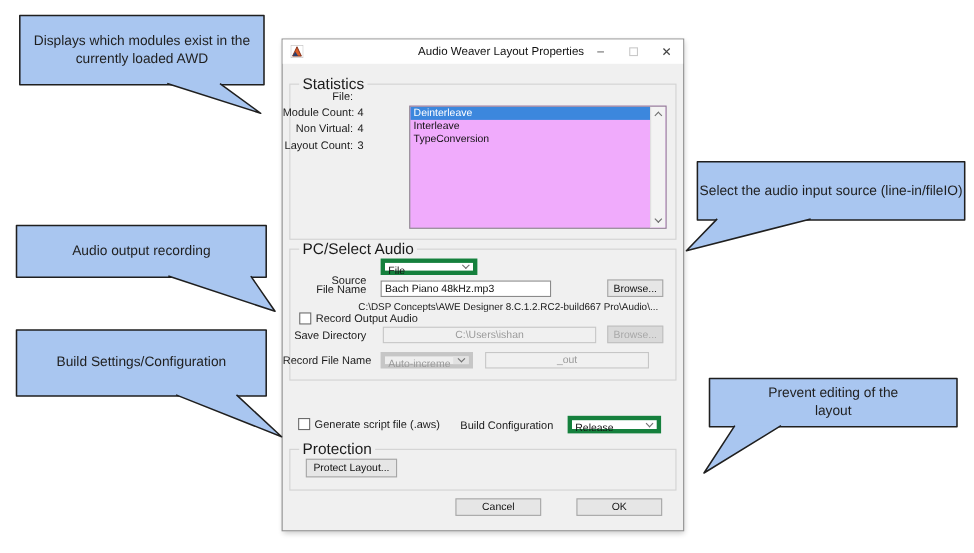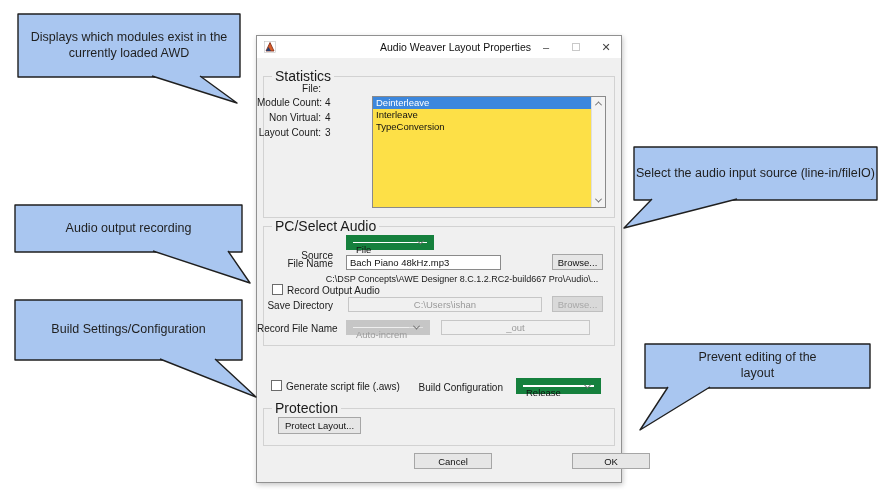--- a/index.html
+++ b/index.html
@@ -24,35 +24,35 @@
   .max-glyph { width:8px; height:8px; border:1px solid #c9c9c9; display:block; }
 
   .group { position:absolute; border:1px solid #d2d2d2; }
   .legend { position:absolute; top:-6px; left:8px; background:#f0f0f0; padding:0 3px;
             font-size:14px; color:#1a1a1a; line-height:11px; }
 
   .lbl { position:absolute; font-size:10px; color:#1a1a1a; white-space:nowrap; }
   .lbl.r { text-align:right; }
 
   .listbox { position:absolute; left:115px; top:60px; width:234px; height:112px;
-             background:#fde047; border:1px solid #8a8a8a; overflow:hidden; }
+             background:#f0abfc; border:1px solid #8a8a8a; overflow:hidden; }
   .listbox .item { height:12px; line-height:12px; font-size:9.5px; color:#111; padding-left:3px;
                    margin-right:14px; white-space:nowrap; }
   .listbox .item.selected { background:#3c87dd; color:#fff; }
   .vscroll { position:absolute; right:0; top:0; bottom:0; width:14px; background:#f3f3f3;
              border-left:1px solid #dedede; }
   .sb-btn { position:absolute; left:0; width:13px; height:13px; display:flex; align-items:center; justify-content:center; }
   .chev { width:5px; height:5px; border-right:1px solid #6f6f6f; border-bottom:1px solid #6f6f6f; display:block; }
   .chev.up { transform:rotate(-135deg) translate(-1px,-1px); }
   .chev.down { transform:rotate(45deg) translate(-1px,-1px); }
 
   .field { position:absolute; background:#fff; border:1px solid #8a8a8a; font-size:9.5px; color:#111;
            padding:1px 3px; line-height:11px; white-space:nowrap; overflow:hidden; }
   .field.disabled { background:#f0f0f0; border-color:#c6c6c6; color:#9a9a9a; text-align:center; }
-  .combo { position:absolute; background:#fff; border:7px solid #15803d; font-size:9.5px; color:#111; }
+  .combo { position:absolute; background:#fff; border:4px solid #15803d; font-size:9.5px; color:#111; }
   .combo .val { position:absolute; left:3px; top:2px; right:16px; overflow:hidden; white-space:nowrap; }
   .combo .dd { position:absolute; right:0; top:0; bottom:0; width:14px; display:flex; align-items:center; justify-content:center; }
   .combo.disabled { background:#eeeeee; border-color:#c6c6c6; color:#9a9a9a; }
   .combo.disabled .dd { background:#e2e2e2; }
 
   .btn { position:absolute; background:#e6e6e6; border:1px solid #a6a6a6; font-size:9.5px; color:#111;
          display:flex; align-items:center; justify-content:center; }
   .btn.disabled { background:#d9d9d9; border-color:#bfbfbf; color:#a8a8a8; }
 
   .checkbox { position:absolute; width:11px; height:11px; background:#fff; border:1px solid #6b6b6b; }
@@ -152,21 +152,21 @@
           <span class="chev down"></span>
         </span>
     </div>
 
     <div class="group" style="left:6px; top:372px; width:352px; height:38px;">
       <span class="legend">Protection</span>
     </div>
     <div class="btn" style="left:21px; top:381px; width:83px; height:17px;">Protect Layout...</div>
 
     <div class="btn" style="left:157px; top:417px; width:78px; height:16px;">Cancel</div>
-    <div class="btn" style="left:267px; top:417px; width:78px; height:16px;margin-left:48px;">OK</div>
+    <div class="btn" style="left:267px; top:417px; width:78px; height:16px;">OK</div>
   </div>
 
   <svg id="callout-svg" width="885" height="503" viewBox="0 0 885 503">
     <g stroke="#1f1f1f" stroke-width="1.4" fill="#a9c6f0" stroke-linejoin="round">
 
       <rect x="18" y="14" width="222" height="63"></rect>
       <path d="M152,76 L237,103 L200,76"></path>
 
       <rect x="634" y="147" width="243" height="53"></rect>
       <path d="M652,199 L624,228 L737,199"></path>

